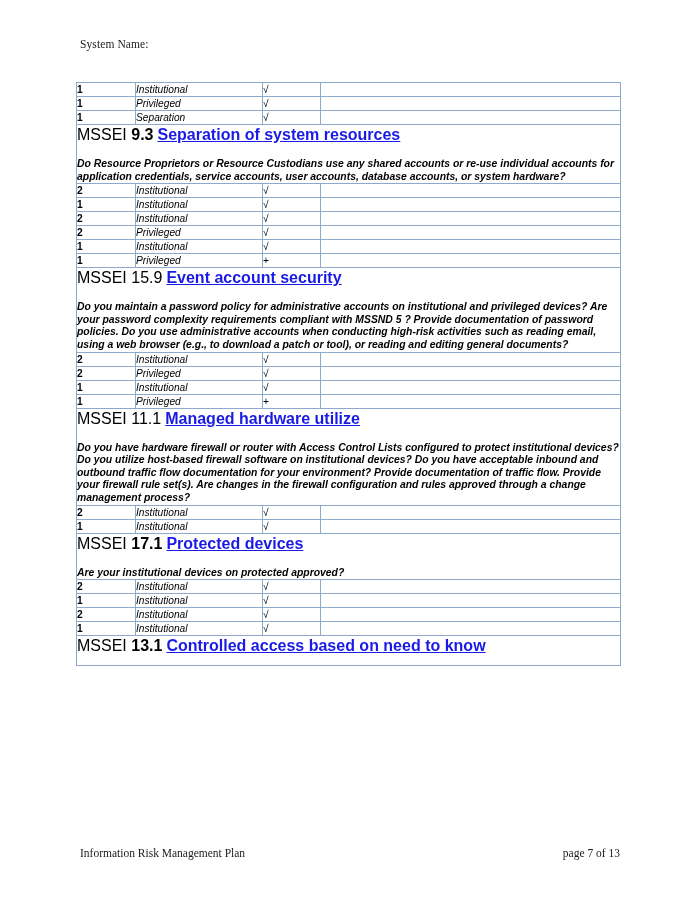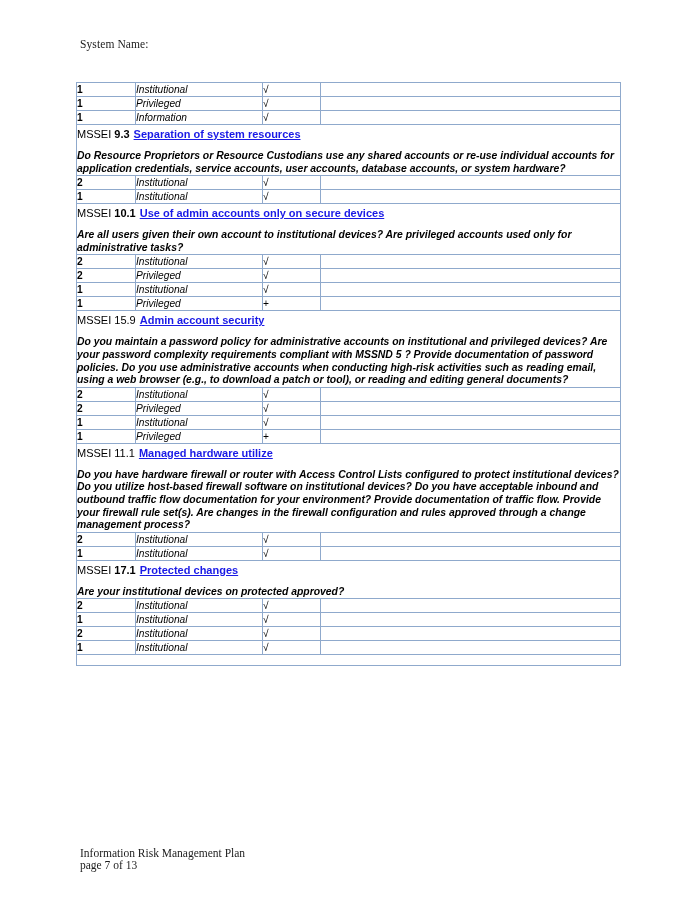--- a/index.html
+++ b/index.html
@@ -81,21 +81,21 @@
   td.cell-notes {
     padding-left: 4px;
   }
 
   
   td.section-cell {
     padding: 3px 5px 6px 5px;
   }
   .section-title {
     font-family: "Liberation Sans", sans-serif;
-    font-size: 11px;
+    font-size: 16px;
     line-height: 19px;
     color: #000000;
     white-space: nowrap;
   }
   .section-title .mssei-word {
     font-weight: normal;
   }
   .section-title .mssei-num {
     font-weight: normal;
   }
@@ -108,40 +108,39 @@
     text-decoration: underline;
     margin-left: 4px;
   }
   .section-question {
     font-family: "Liberation Sans", sans-serif;
     font-size: 10.4px;
     line-height: 12.6px;
     font-weight: bold;
     font-style: italic;
     color: #000000;
-    margin-top: 6px;
+    margin-top: 14px;
   }
   .section-question.no-q {
     margin-top: 0;
     height: 10px;
   }
 
   
   .doc-footer {
     position: absolute;
     left: 80px;
     top: 847px;
     width: 540px;
     font-family: "Liberation Serif", serif;
     font-size: 11.5px;
     color: #1b1b1b;
     display: flex;
     justify-content: space-between;
     align-items: baseline;
-    flex-direction: column;
   }
   .doc-footer .foot-left { text-align: left; }
   .doc-footer .foot-right { text-align: right; }
 </style>
 </head>
 <body>
 
 <div class="page">
 
   <div class="doc-header">System Name:</div>
@@ -162,21 +161,21 @@
             <td class="cell-notes"></td>
           </tr>
           <tr class="data-row">
             <td class="cell-level">1</td>
             <td class="cell-type">Privileged</td>
             <td class="cell-mark">√</td>
             <td class="cell-notes"></td>
           </tr>
           <tr class="data-row">
             <td class="cell-level">1</td>
-            <td class="cell-type">Information</td>
+            <td class="cell-type">Separation</td>
             <td class="cell-mark">√</td>
             <td class="cell-notes"></td>
           </tr>
           <tr class="section-row">
             <td class="section-cell" colspan="4">
               <div class="section-title"><span class="mssei-word">MSSEI</span> <span class="mssei-num bold">9.3</span><a class="mssei-link" href="#">Separation of system resources</a></div>
               <div class="section-question">Do Resource Proprietors or Resource Custodians use any shared accounts or re-use individual accounts for application credentials, service accounts, user accounts, database accounts, or system hardware?</div>
             </td>
           </tr>
           <tr class="data-row">
@@ -184,26 +183,20 @@
             <td class="cell-type">Institutional</td>
             <td class="cell-mark">√</td>
             <td class="cell-notes"></td>
           </tr>
           <tr class="data-row">
             <td class="cell-level">1</td>
             <td class="cell-type">Institutional</td>
             <td class="cell-mark">√</td>
             <td class="cell-notes"></td>
           </tr>
-          <tr class="section-row">
-            <td class="section-cell" colspan="4">
-              <div class="section-title"><span class="mssei-word">MSSEI</span> <span class="mssei-num bold">10.1</span><a class="mssei-link" href="#">Use of admin accounts only on secure devices</a></div>
-              <div class="section-question">Are all users given their own account to institutional devices? Are privileged accounts used only for administrative tasks?</div>
-            </td>
-          </tr>
           <tr class="data-row">
             <td class="cell-level">2</td>
             <td class="cell-type">Institutional</td>
             <td class="cell-mark">√</td>
             <td class="cell-notes"></td>
           </tr>
           <tr class="data-row">
             <td class="cell-level">2</td>
             <td class="cell-type">Privileged</td>
             <td class="cell-mark">√</td>
@@ -216,21 +209,21 @@
             <td class="cell-notes"></td>
           </tr>
           <tr class="data-row">
             <td class="cell-level">1</td>
             <td class="cell-type">Privileged</td>
             <td class="cell-mark">+</td>
             <td class="cell-notes"></td>
           </tr>
           <tr class="section-row">
             <td class="section-cell" colspan="4">
-              <div class="section-title"><span class="mssei-word">MSSEI</span> <span class="mssei-num">15.9</span><a class="mssei-link" href="#">Admin account security</a></div>
+              <div class="section-title"><span class="mssei-word">MSSEI</span> <span class="mssei-num">15.9</span><a class="mssei-link" href="#">Event account security</a></div>
               <div class="section-question">Do you maintain a password policy for administrative accounts on institutional and privileged devices? Are your password complexity requirements compliant with MSSND 5 ? Provide documentation of password policies. Do you use administrative accounts when conducting high-risk activities such as reading email, using a web browser (e.g., to download a patch or tool), or reading and editing general documents?</div>
             </td>
           </tr>
           <tr class="data-row">
             <td class="cell-level">2</td>
             <td class="cell-type">Institutional</td>
             <td class="cell-mark">√</td>
             <td class="cell-notes"></td>
           </tr>
           <tr class="data-row">
@@ -264,21 +257,21 @@
             <td class="cell-notes"></td>
           </tr>
           <tr class="data-row">
             <td class="cell-level">1</td>
             <td class="cell-type">Institutional</td>
             <td class="cell-mark">√</td>
             <td class="cell-notes"></td>
           </tr>
           <tr class="section-row">
             <td class="section-cell" colspan="4">
-              <div class="section-title"><span class="mssei-word">MSSEI</span> <span class="mssei-num bold">17.1</span><a class="mssei-link" href="#">Protected changes</a></div>
+              <div class="section-title"><span class="mssei-word">MSSEI</span> <span class="mssei-num bold">17.1</span><a class="mssei-link" href="#">Protected devices</a></div>
               <div class="section-question">Are your institutional devices on protected approved?</div>
             </td>
           </tr>
           <tr class="data-row">
             <td class="cell-level">2</td>
             <td class="cell-type">Institutional</td>
             <td class="cell-mark">√</td>
             <td class="cell-notes"></td>
           </tr>
           <tr class="data-row">
@@ -294,20 +287,21 @@
             <td class="cell-notes"></td>
           </tr>
           <tr class="data-row">
             <td class="cell-level">1</td>
             <td class="cell-type">Institutional</td>
             <td class="cell-mark">√</td>
             <td class="cell-notes"></td>
           </tr>
           <tr class="section-row">
             <td class="section-cell" colspan="4">
+              <div class="section-title"><span class="mssei-word">MSSEI</span> <span class="mssei-num bold">13.1</span><a class="mssei-link" href="#">Controlled access based on need to know</a></div>
               <div class="section-question no-q"></div>
             </td>
           </tr>
         </tbody>
     </table>
   </div>
 
   <div class="doc-footer">
     <span class="foot-left">Information Risk Management Plan</span>
     <span class="foot-right">page 7 of 13</span>

